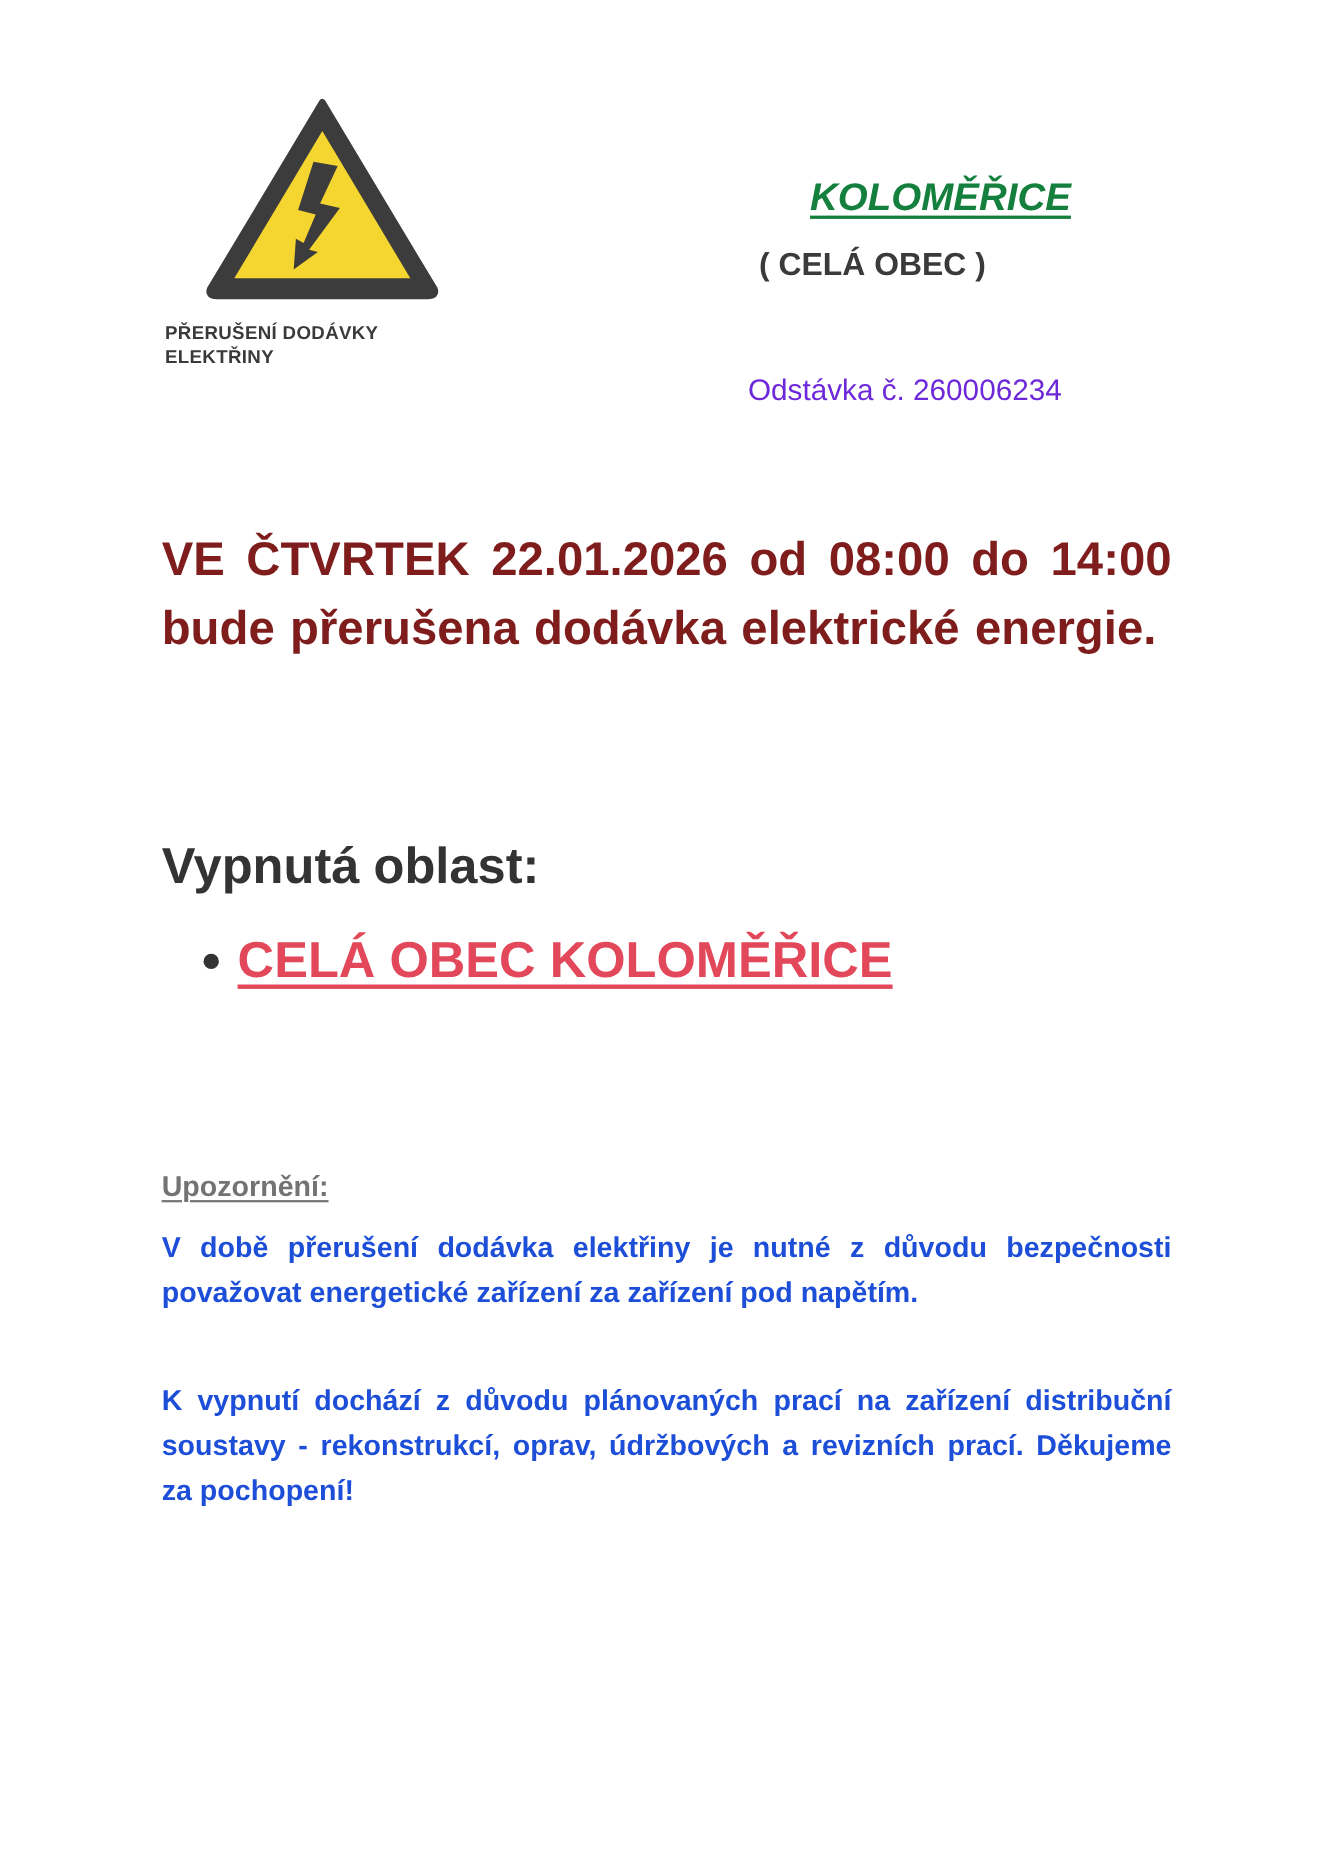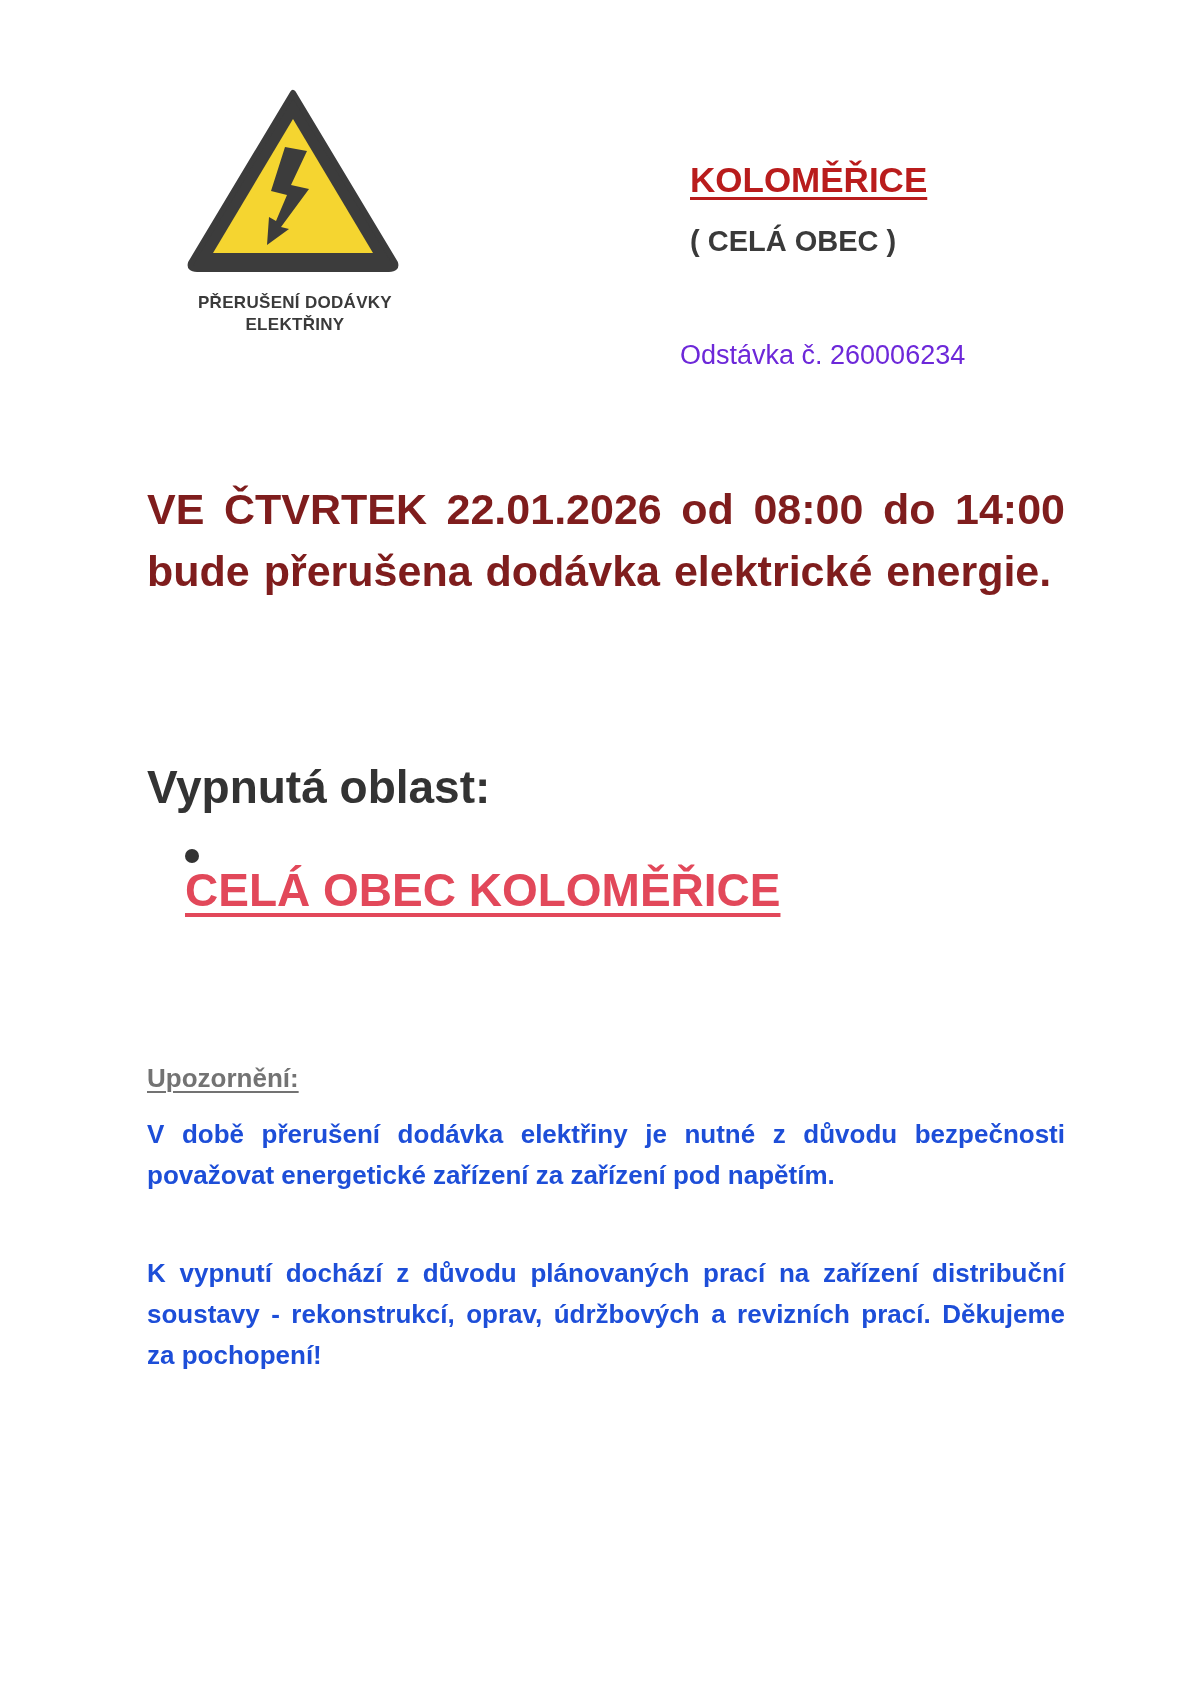--- a/index.html
+++ b/index.html
@@ -1,32 +1,32 @@
 <!DOCTYPE html>
 <html><head>
 <meta charset="utf-8">
 <style>
   html, body { margin:0; padding:0; background:#ffffff; }
   body { width:1200px; height:1696px; position:relative; overflow:hidden;
          font-family:"Liberation Sans", "DejaVu Sans", sans-serif; color:#333333; }
   .abs { position:absolute; }
   #warn-sign { left:183px; top:85px; width:220px; height:190px; }
-  #sign-caption { left:150px; top:292px; width:290px; text-align:center; font-weight:bold;
+  #sign-caption { left:150px; top:292px; width:290px; font-weight:bold;
                   font-size:17px; line-height:22px; color:#3a3a3a; letter-spacing:0.3px; }
-  #village { left:690px; top:160px; width:330px; font-weight:bold;
-             font-size:35px; color:#b91c1c; text-decoration:underline; text-decoration-thickness:3px;
-             text-underline-offset:5px; }
+  #village { left:690px; top:160px; width:330px; text-align:center; font-weight:bold;
+             font-size:35px; color:#15803d; text-decoration:underline; text-decoration-thickness:3px;
+             text-underline-offset:5px;font-style:italic; }
   #scope { left:690px; top:225px; width:330px; font-weight:bold;
            font-size:29px; color:#3a3a3a; }
   #outage-no { left:680px; top:340px; width:360px; font-weight:normal; font-size:27px; color:#6d28d9; }
   #announcement { left:147px; top:478px; width:918px; font-weight:bold; font-size:43px;
                   line-height:62px; color:#7f1d1d; text-align:justify; word-spacing:2px; }
   #area-label { left:147px; top:760px; font-weight:bold; font-size:46px; color:#333333; }
   #area-list { left:185px; top:845px; margin:0; padding:0; list-style:none; }
-  #area-list li { display:flex; align-items:flex-start;flex-direction:column; }
+  #area-list li { display:flex; align-items:center; }
   .bullet { width:14px; height:14px; border-radius:50%; background:#333; margin-right:17px; margin-top:4px; }
   .area-item { font-weight:bold; font-size:46px; color:#e2485a; text-decoration:underline;
                text-decoration-thickness:4px; text-underline-offset:7px; }
   #notice-title { left:147px; top:1063px; font-weight:bold; font-size:26px; color:#737373;
                   text-decoration:underline; text-decoration-thickness:2px; text-underline-offset:4px; }
   .para { position:absolute; left:147px; width:918px; font-weight:bold; font-size:26px;
           line-height:41px; color:#1d4ed8; text-align:justify; }
   #para1 { top:1114px; }
   #para2 { top:1253px; }
 </style>

